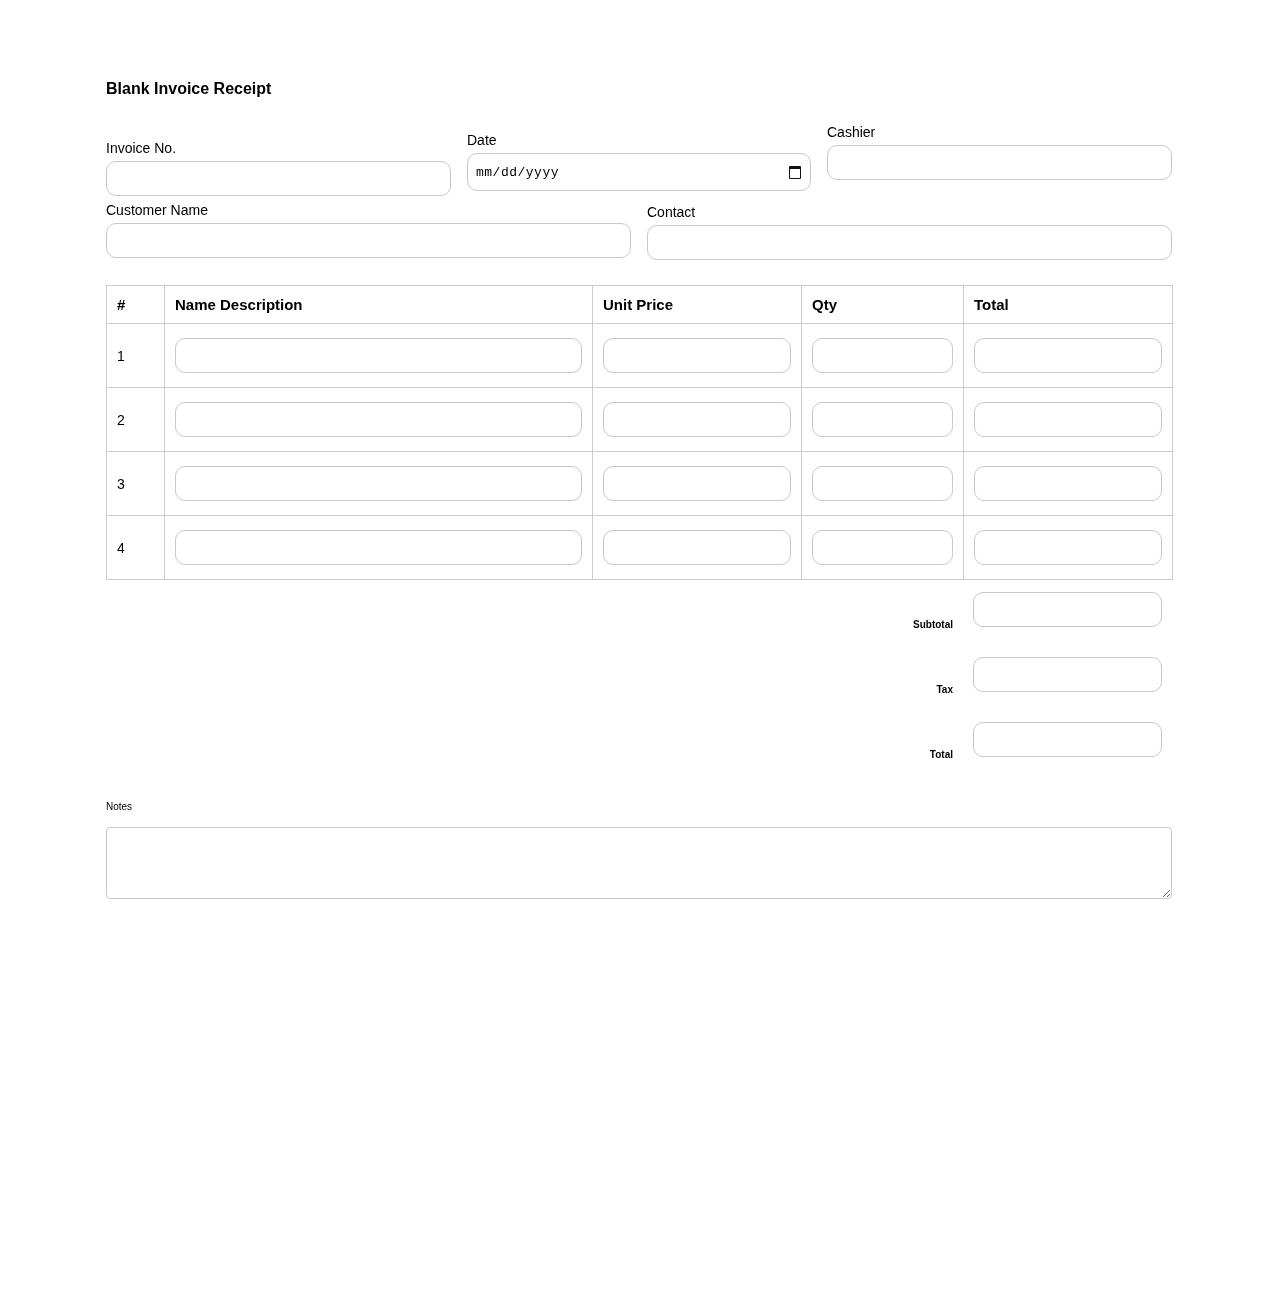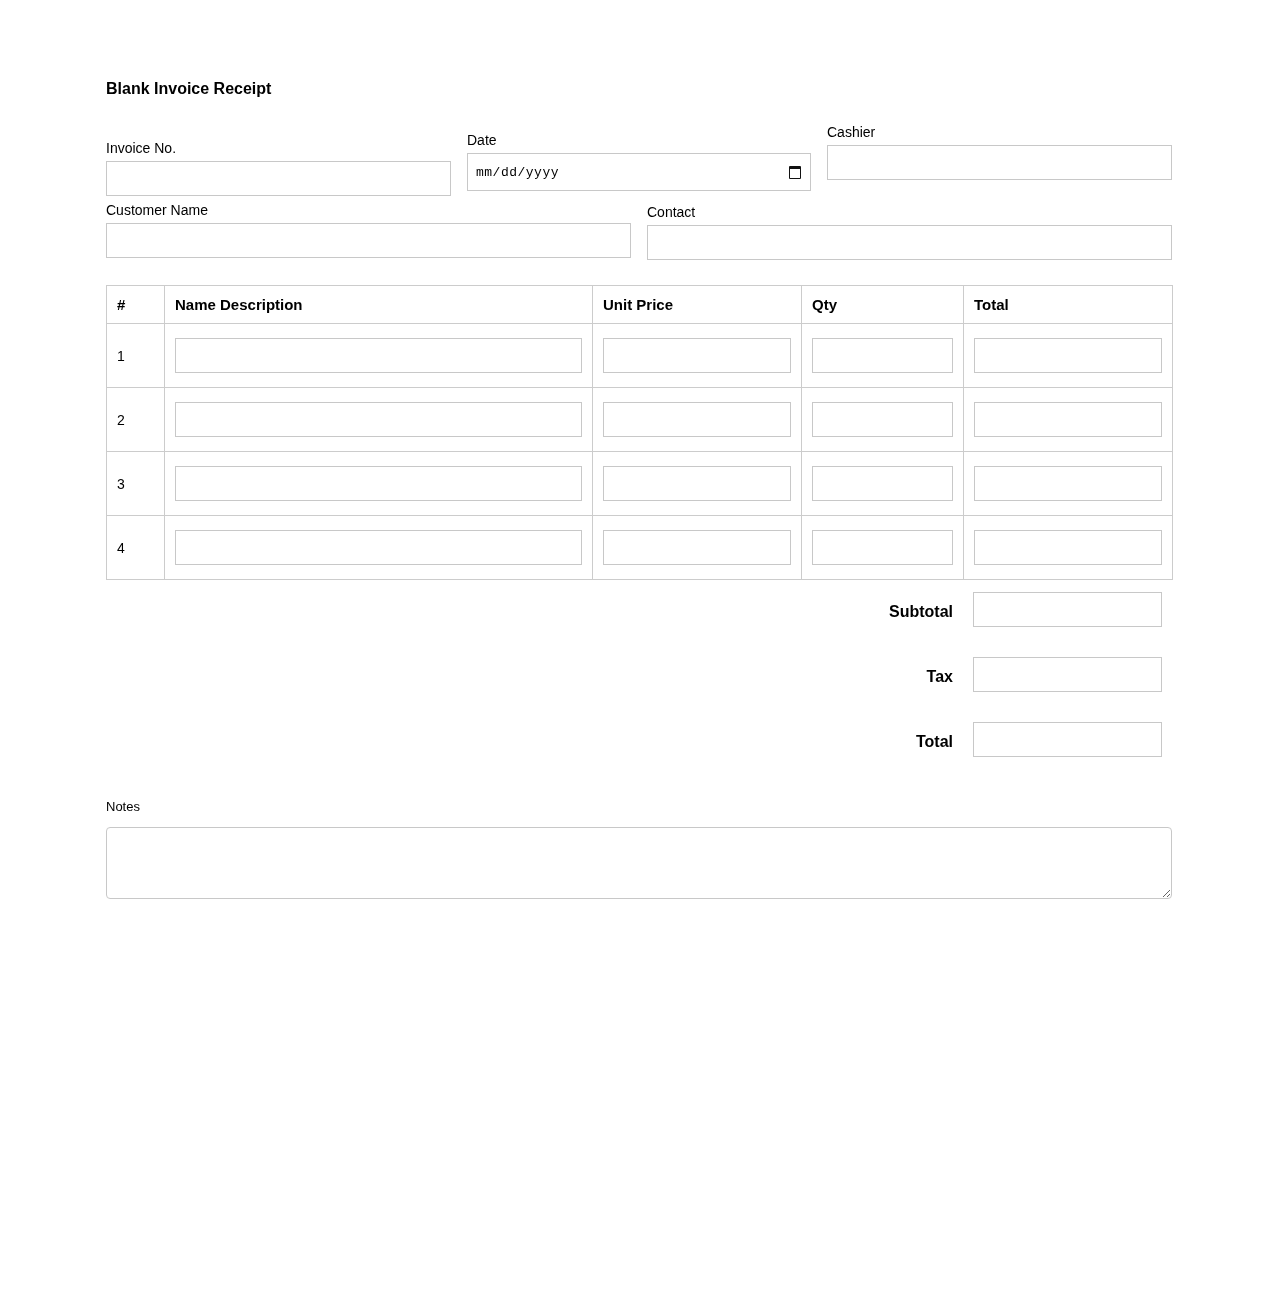--- a/index.html
+++ b/index.html
@@ -13,21 +13,21 @@
   }
   .container { position: absolute; left: 106px; top: 0; width: 1066px; }
   h1 {
     margin: 0; position: absolute; top: 75px; left: 0;
     font-size: 16px; font-weight: bold; line-height: 28px;
   }
   .field { position: absolute; }
   .field label { display: block; font-size: 14px; line-height: 16px; height: 16px; margin-bottom: 5px; }
   .input {
     display: block; width: 100%; height: 35px;
-    border: 1px solid #c8c8c8; border-radius: 0; background: #fff;
+    border: 1px solid #c8c8c8; border-radius: 10px; background: #fff;
     font-family: "Liberation Sans", sans-serif; font-size: 14px; padding: 0 8px;
   }
   .date-input {
     height: 38px; display: flex; align-items: center; justify-content: space-between;
     padding: 0 8px 0 8px;
   }
   .date-text { font-family: "Liberation Mono", monospace; font-size: 13px; color: #000; letter-spacing: 0.5px; }
   .cal-icon { width: 12px; height: 13px; border: 1.5px solid #111; border-top-width: 3px; border-radius: 1px; margin-right: 1px; }
 
   table.items {
@@ -37,27 +37,27 @@
   table.items th, table.items td { border: 1px solid #cccccc; }
   table.items th {
     height: 38px; text-align: left; font-weight: bold; font-size: 15px;
     padding: 0 10px;
   }
   table.items td { height: 64px; padding: 0 10px; font-size: 14px; vertical-align: middle; }
   table.items td .input { height: 35px; }
 
   .summary-row { position: absolute; left: 0; width: 1066px; height: 35px; }
   .summary-label {
-    position: absolute; right: 219px; top: 0; height: 35px; line-height: 40px;
-    font-weight: bold; font-size: 16px; text-align: right;
+    position: absolute; right: 219px; top: 13px; height: 35px; line-height: 40px;
+    font-weight: bold; font-size: 10px; text-align: right;
   }
   .summary-input { position: absolute; left: 867px; width: 189px; top: 0; }
 
   .notes { position: absolute; top: 799px; left: 0; width: 1066px; }
-  .notes label { display: block; font-size: 13px; line-height: 16px; margin-bottom: 12px; }
+  .notes label { display: block; font-size: 10px; line-height: 16px; margin-bottom: 12px; }
   textarea.notes-area {
     display: block; width: 1066px; height: 72px;
     border: 1px solid #c8c8c8; border-radius: 4px; resize: vertical;
     font-family: "Liberation Sans", sans-serif; font-size: 14px; padding: 6px 8px;
   }
 </style>
 </head>
 <body>
 
 <div class="container">

